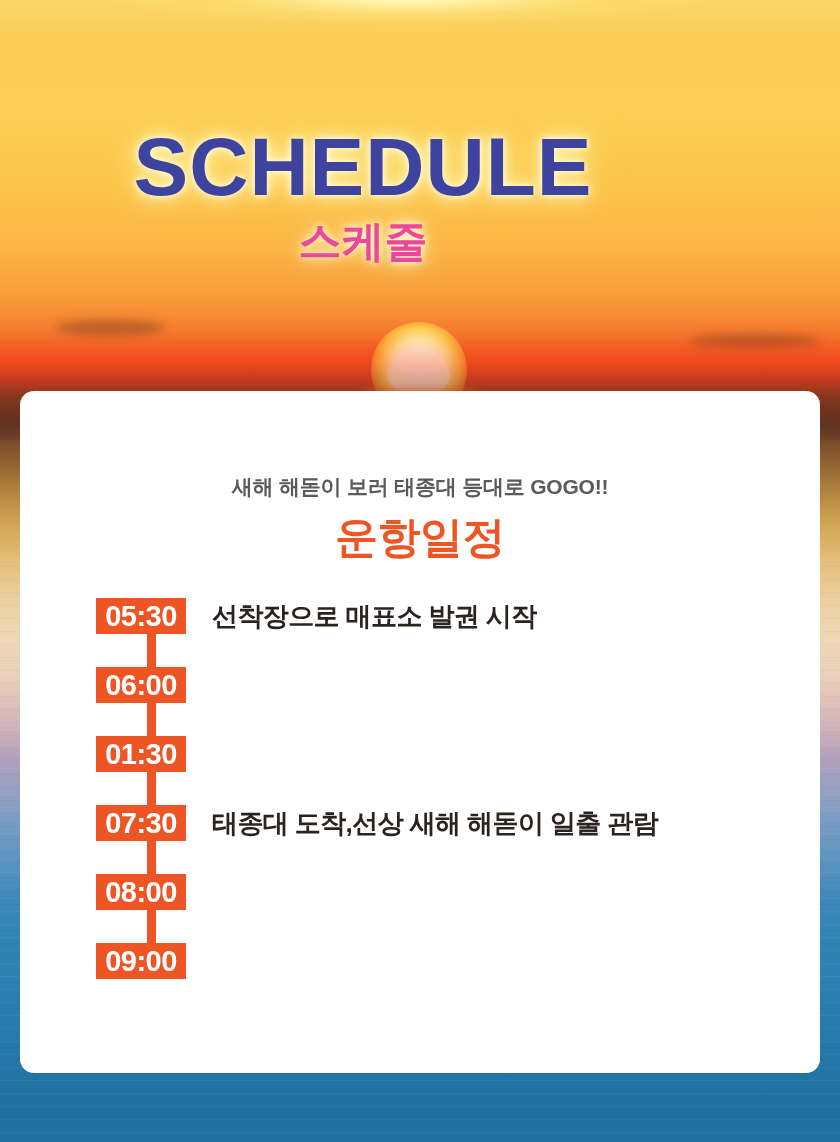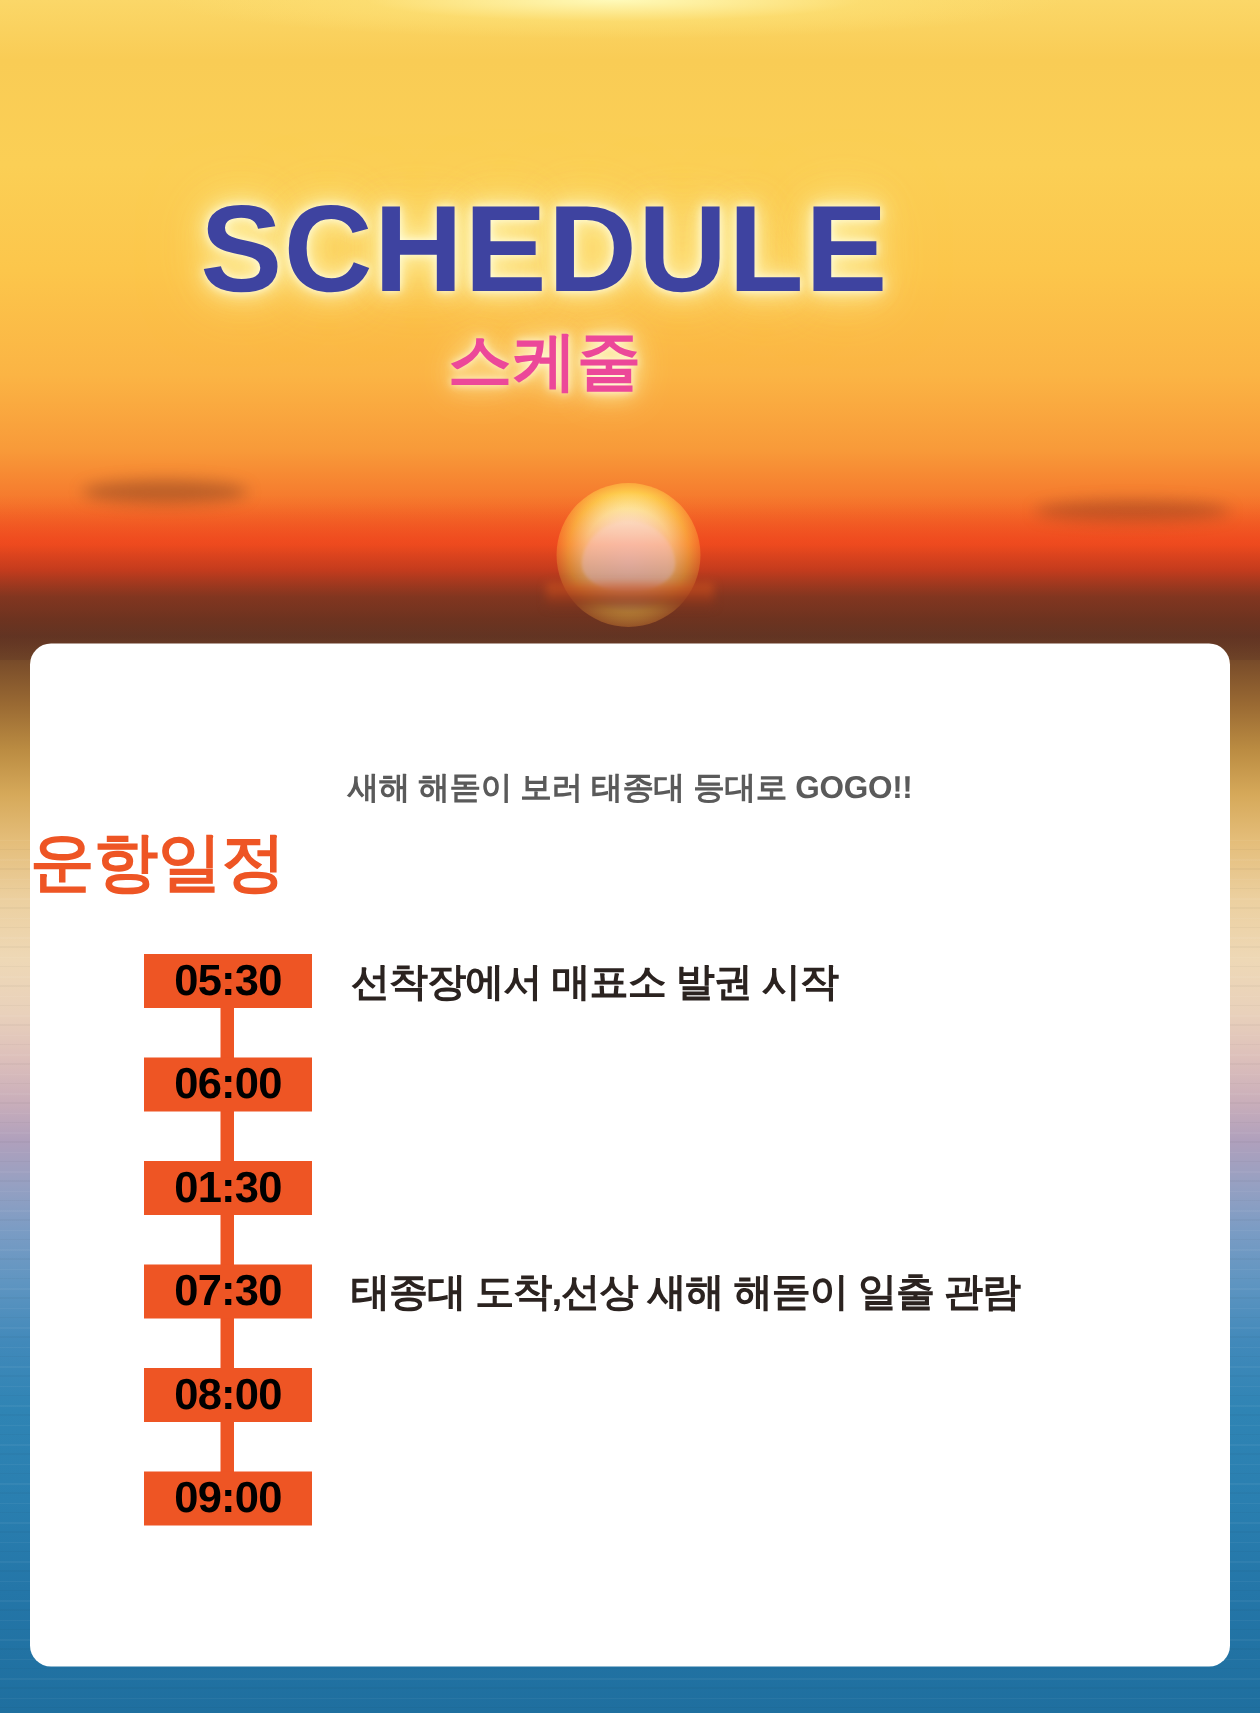--- a/index.html
+++ b/index.html
@@ -167,38 +167,39 @@
     text-shadow:
       0 0 6px rgba(255,255,230,0.95),
       0 0 14px rgba(255,250,200,0.92),
       0 0 26px rgba(255,244,160,0.8);
     line-height: 1;
   }
 
   
   .card {
     position: absolute;
-    left: 20px; top: 429px;
+    left: 20px; top: 391px;
     width: 800px; height: 682px;
     background: #ffffff;
     border-radius: 14px;
   }
 
   .card-kicker {
     margin: 0;
     padding-top: 82px;
     text-align: center;
     font-size: 21px;
     font-weight: 700;
     letter-spacing: -0.2px;
     color: #5a5a5a;
   }
   .card-heading {
     margin: 0;
     padding-top: 14px;
+    text-align: center;
     font-size: 43px;
     font-weight: 700;
     letter-spacing: -0.5px;
     color: #ee5524;
     line-height: 1.05;
   }
 
   
   .timeline {
     position: relative;
@@ -218,24 +219,24 @@
   .row {
     position: relative;
     height: 69px;
     display: flex;
     align-items: flex-start;
   }
   .time-badge {
     position: relative;
     z-index: 2;
     flex: 0 0 auto;
-    width: 112px;
+    width: 90px;
     height: 36px;
     background: #ee5524;
-    color: #000000;
+    color: #ffffff;
     font-size: 29px;
     font-weight: 700;
     line-height: 36px;
     text-align: center;
     letter-spacing: -0.5px;
   }
   .row-text {
     flex: 1 1 auto;
     margin-left: 26px;
     font-size: 26px;
@@ -269,21 +270,21 @@
   <div class="card">
 
     <p class="card-kicker">새해 해돋이 보러 태종대 등대로 GOGO!!</p>
     <h3 class="card-heading">운항일정</h3>
 
     <ul class="timeline">
       <div class="timeline-spine"></div>
 
       <li class="row">
         <span class="time-badge">05:30</span>
-        <span class="row-text">선착장에서 매표소 발권 시작</span>
+        <span class="row-text">선착장으로 매표소 발권 시작</span>
       </li>
 
       <li class="row">
         <span class="time-badge">06:00</span>
       </li>
 
       <li class="row">
         <span class="time-badge">01:30</span>
       </li>
 

